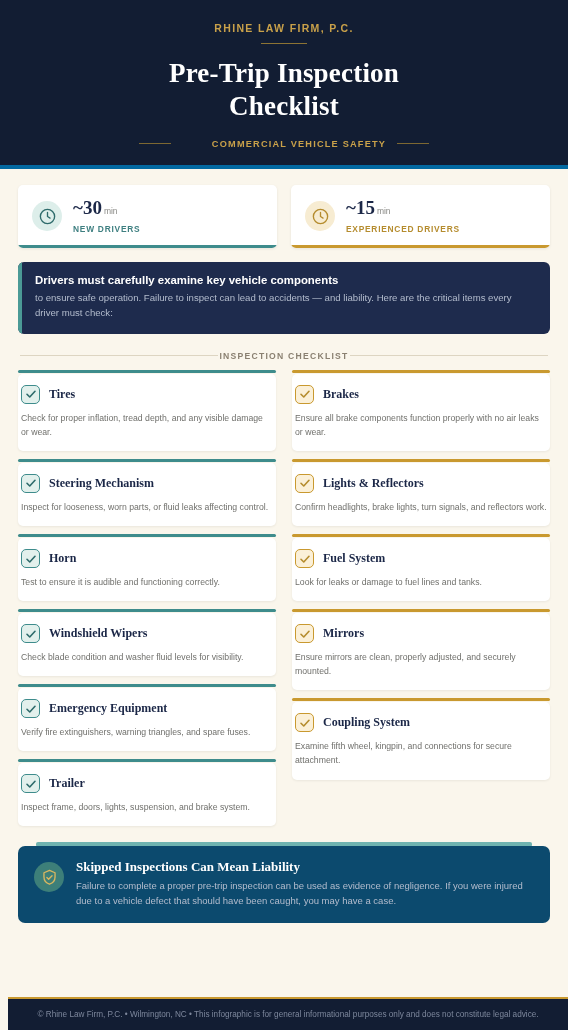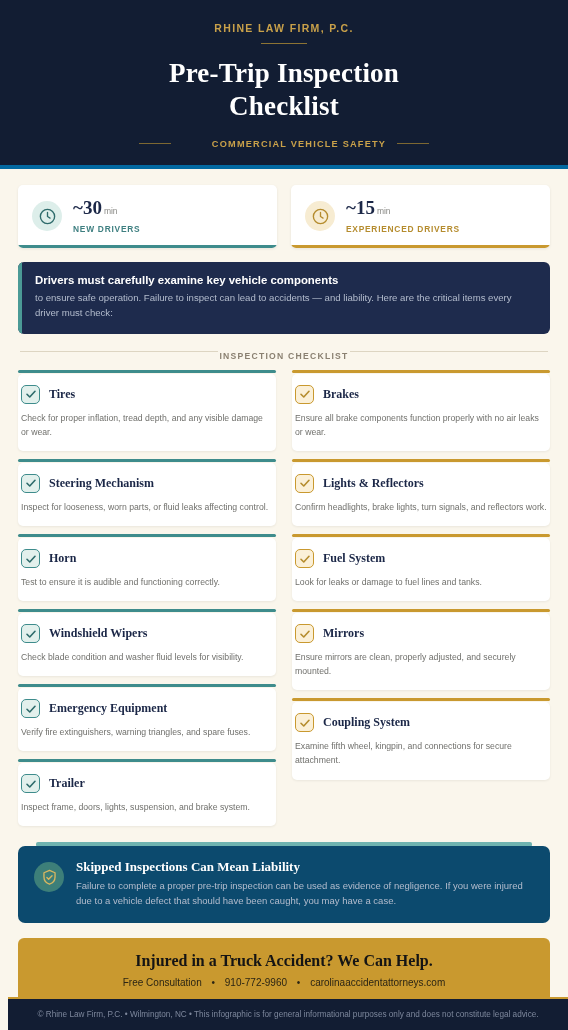--- a/index.html
+++ b/index.html
@@ -93,21 +93,21 @@
     content: ""; position: absolute; left: 0; top: 0; bottom: 0;
     width: 4px; background: #4b9a96;
   }
   .intro-title {
     color: #ffffff; font-size: 11.4px; font-weight: bold; margin-bottom: 5px;
   }
   .intro-text { color: #b3bccd; font-size: 9.6px; line-height: 1.55; }
 
   
   .section-div {
-    display: flex; gap: 1px;
+    display: flex; align-items: center; gap: 1px;
     margin: 17px 2px 13px;
   }
   .section-div .line { flex: 1; height: 1px; background: #ddd5c2; }
   .section-div .txt {
     font-size: 8.6px; font-weight: bold; letter-spacing: 1.25px; color: #8a8071;
   }
 
   
   .grid { display: flex; gap: 16px; }
   .col { flex: 1; display: flex; flex-direction: column; gap: 12px; }
@@ -380,28 +380,18 @@
             <path d="M8.7 12.1l2.2 2.2 4.3-4.4"></path>
           </svg>
         </div>
         <div>
           <div class="warn-title">Skipped Inspections Can Mean Liability</div>
           <div class="warn-text">Failure to complete a proper pre-trip inspection can be used as evidence of negligence. If you were injured due to a vehicle defect that should have been caught, you may have a case.</div>
         </div>
       </div>
     </div>
 
-    <div class="cta">
-      <div class="cta-title">Injured in a Truck Accident? We Can Help.</div>
-      <div class="cta-sub">
-        <span>Free Consultation</span>
-        <span class="cta-sep">•</span>
-        <span>910-772-9960</span>
-        <span class="cta-sep">•</span>
-        <span>carolinaaccidentattorneys.com</span>
-      </div>
-    </div>
   </div>
 
   <div class="footer">
     <div class="footer-text">© Rhine Law Firm, P.C. • Wilmington, NC • This infographic is for general informational purposes only and does not constitute legal advice.</div>
   </div>
 </div>
 
 </body></html>

